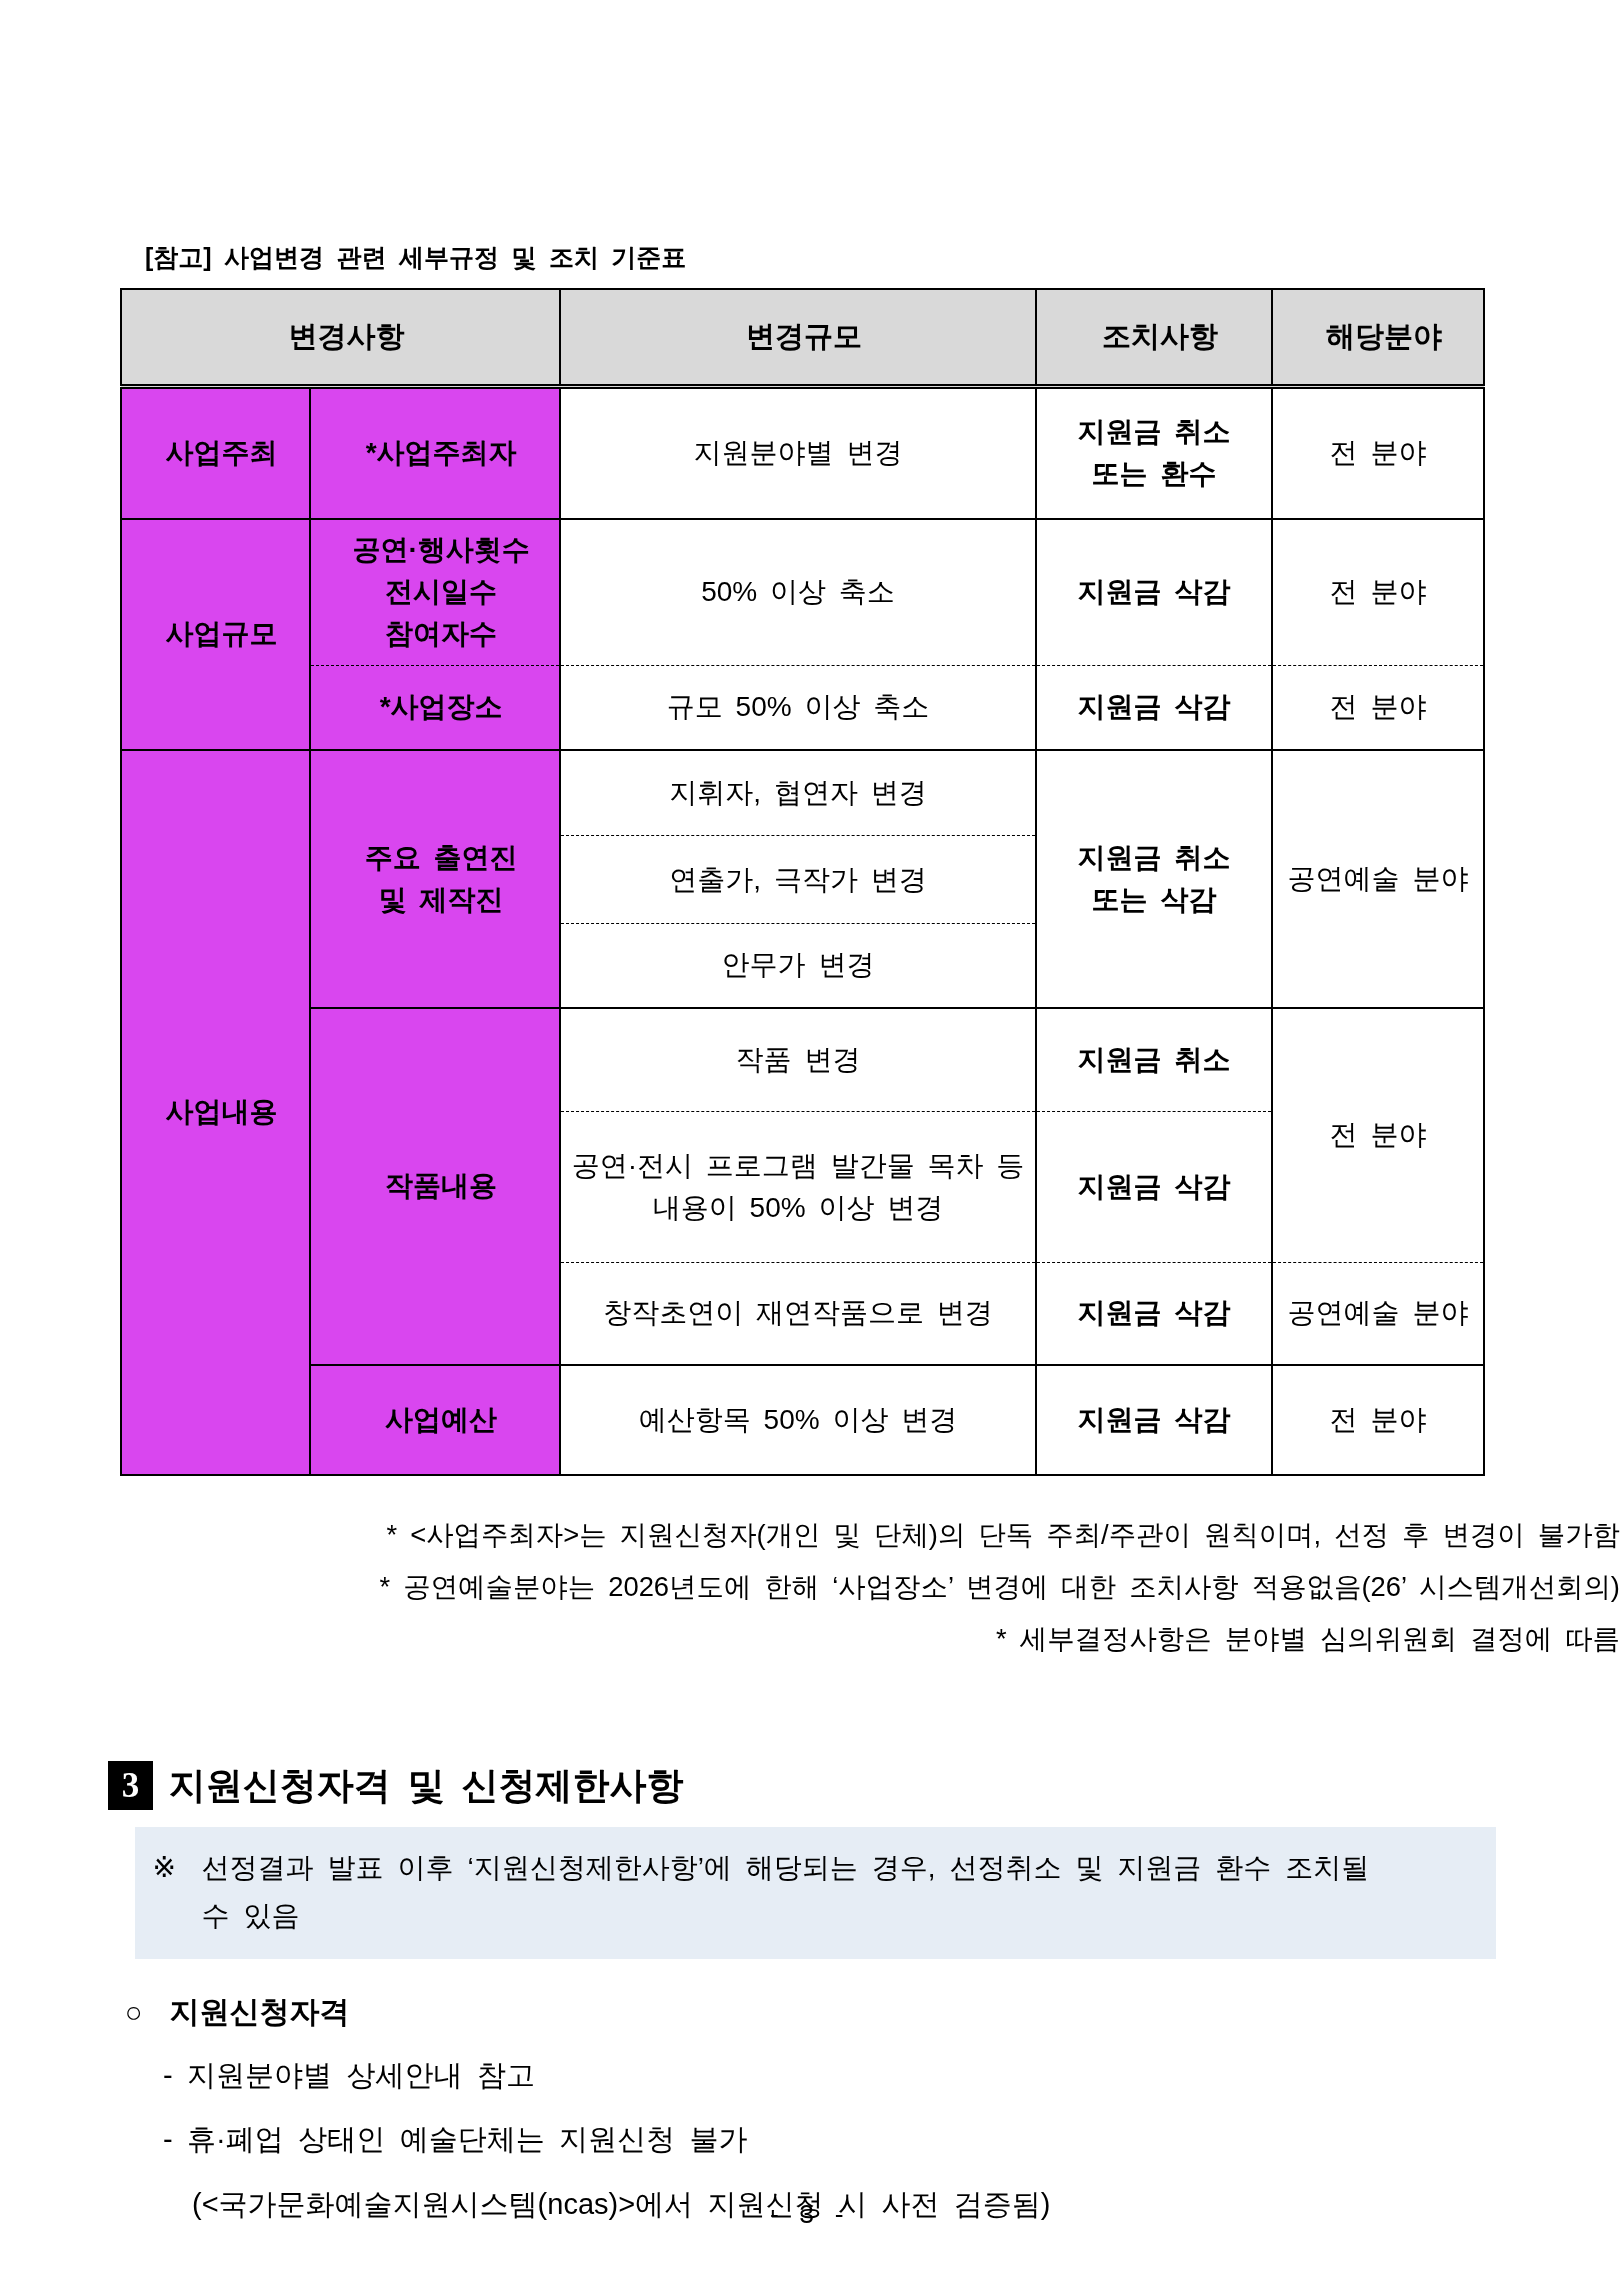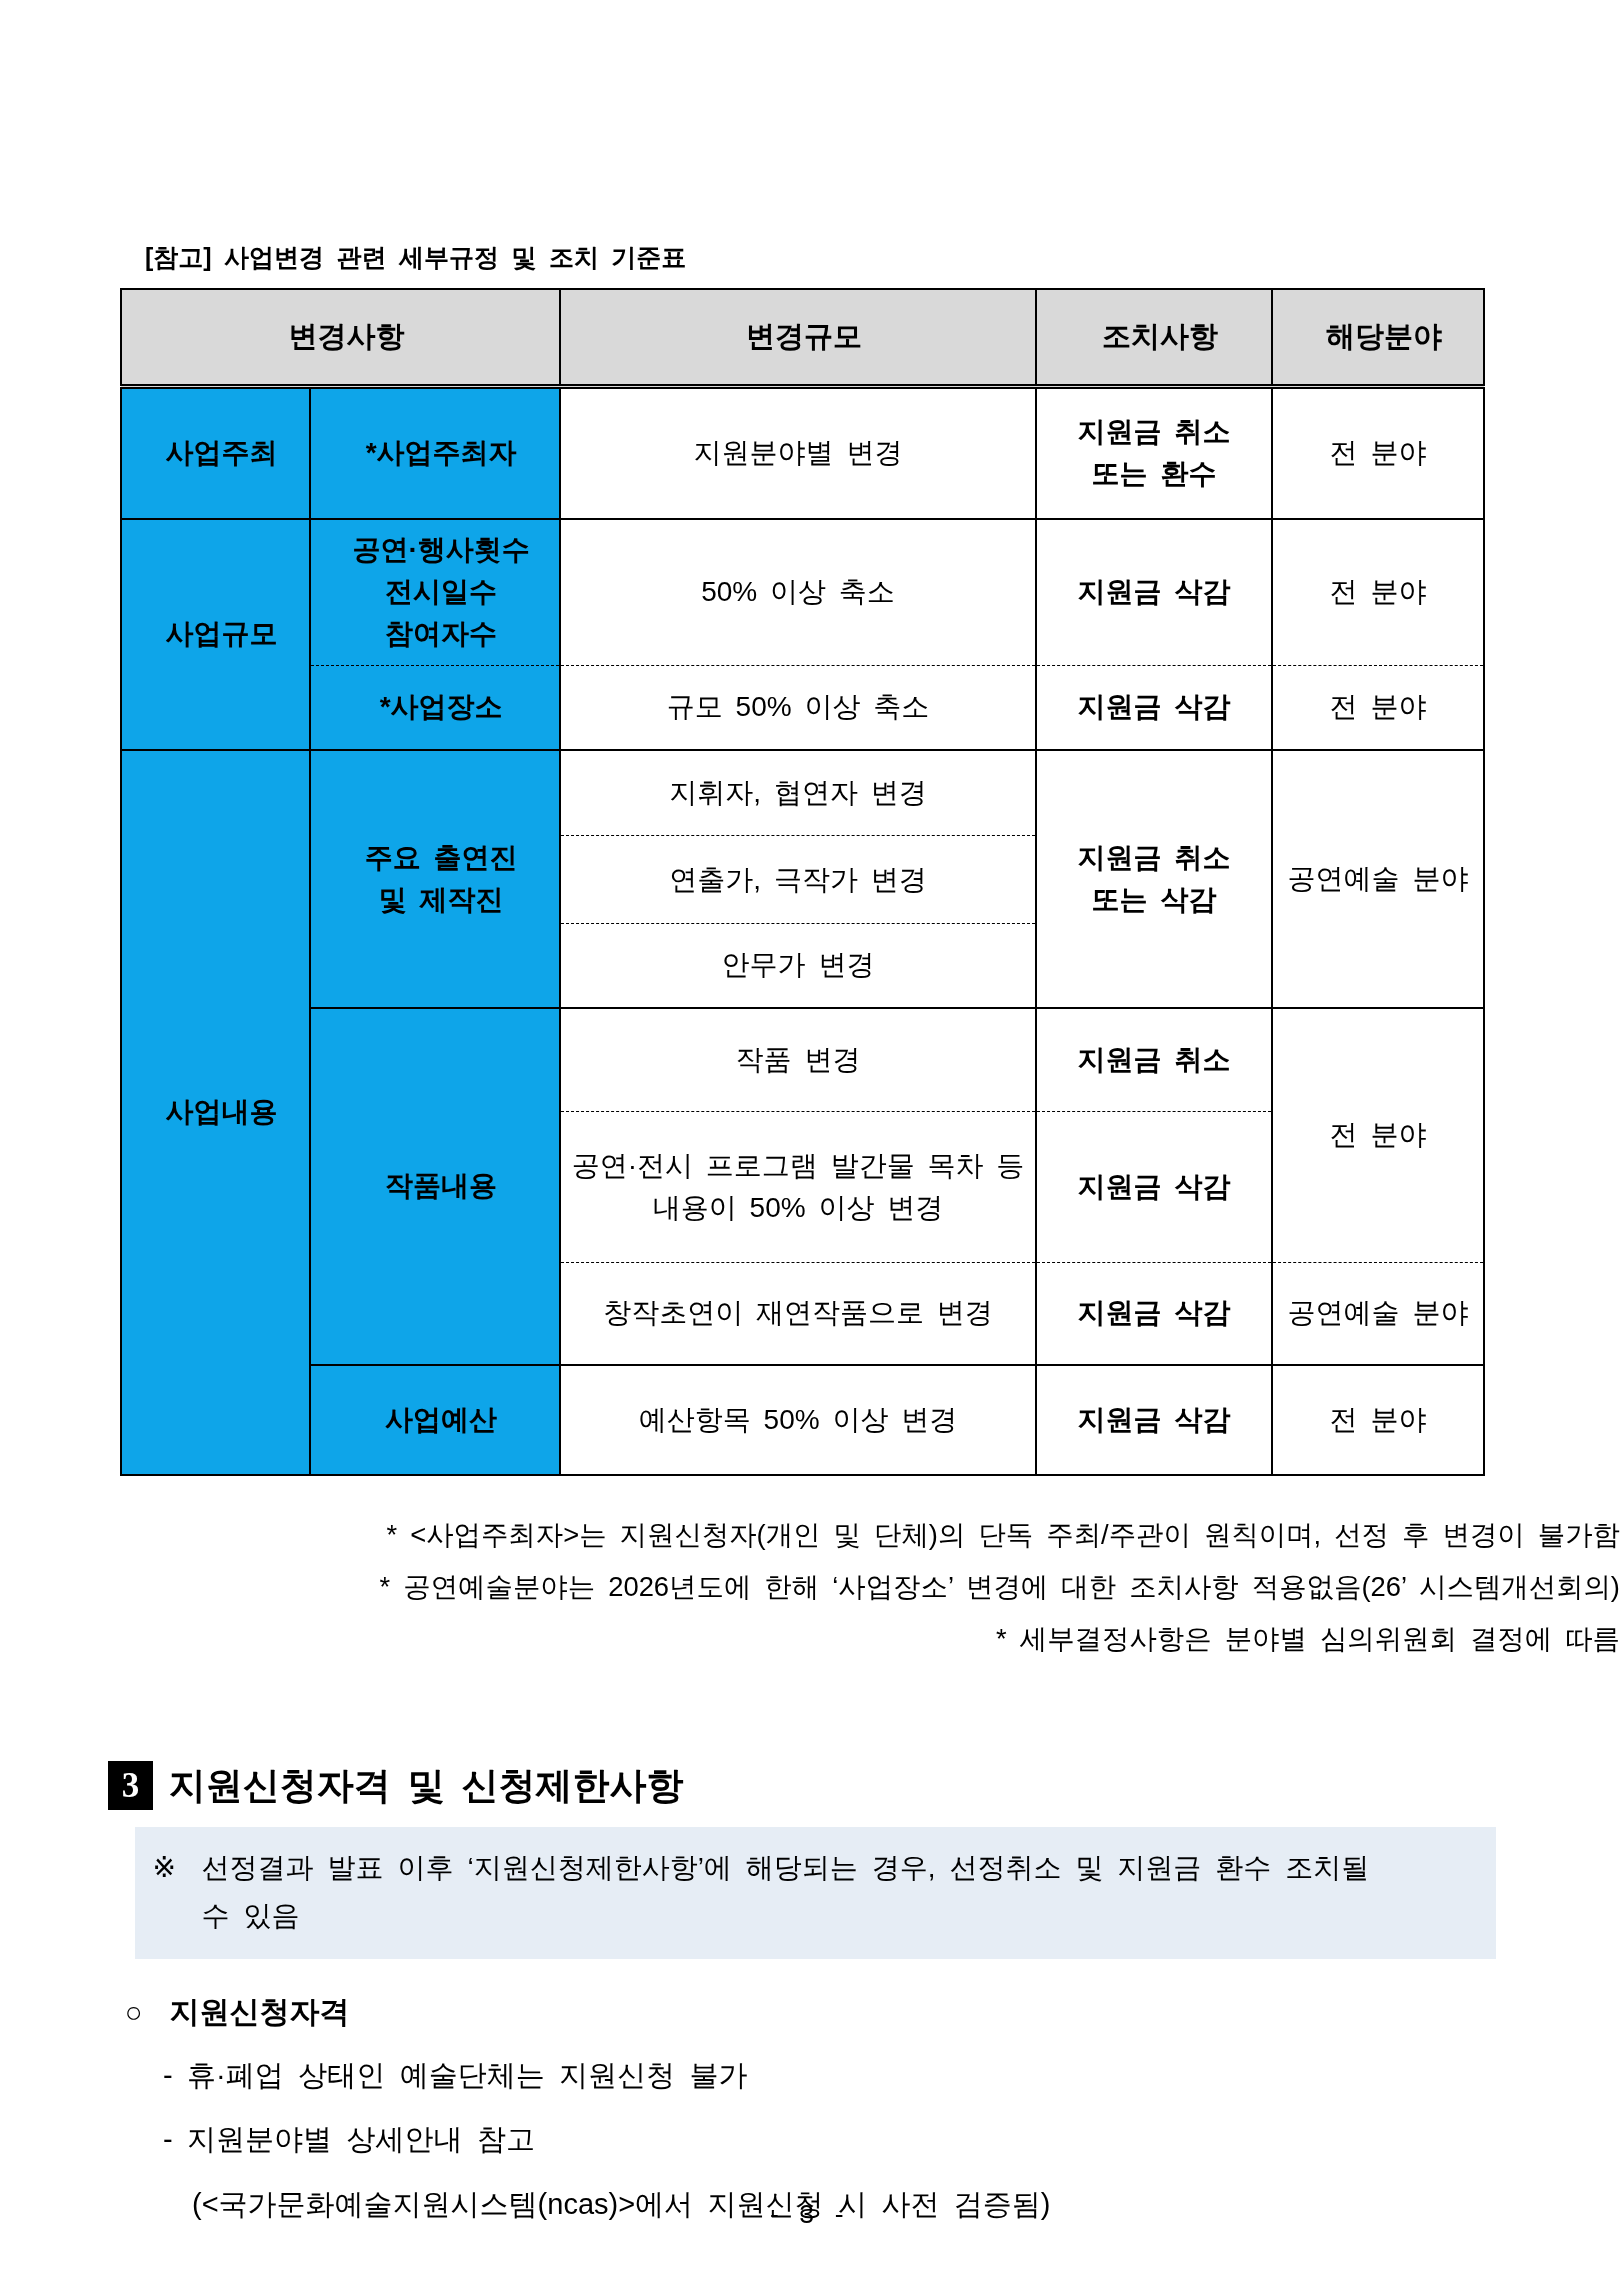--- a/index.html
+++ b/index.html
@@ -15,21 +15,21 @@
     width:1363px;
   }
   table.criteria th,table.criteria td{
     border-left:2px solid #000;border-top:2px solid #000;
     text-align:center;vertical-align:middle;padding:3.9px 7.8px;
     white-space:pre-line;font-size:28px;line-height:1.5;word-spacing:0.18em;
   }
   table.criteria thead th{
     background:#d9d9d9;font-weight:bold;font-size:29px;border-bottom:5.9px double #000;padding-left:20px;
   }
-  table.criteria td.g{background:#0ea5e9;padding-left:20px;}
+  table.criteria td.g{background:#d946ef;padding-left:20px;}
   table.criteria td.b{font-weight:bold;}
   table.criteria td.dt{border-top:1px dashed #000;}
   .h-hdr{height:98px}.h-r1{height:132px}.h-r2{height:147px}.h-r3{height:84px}
   .h-r4{height:86px}.h-r5{height:88px}.h-r6{height:84px}.h-r7{height:104px}
   .h-r8{height:151px}.h-r9{height:102px}.h-r10{height:110px}
   .footnotes{margin:33px 0 0 108px;font-size:27.4px;line-height:1.9;word-spacing:0.2em;text-align:right;}
   .footnote{white-space:pre-line;}
   .section-heading{margin:96px 0 0 108px;display:flex;align-items:center;}
   .section-badge{
     display:inline-block;width:45px;height:49px;background:#000;color:#fff;text-align:center;
@@ -153,20 +153,20 @@
     <span class="notice-marker">※</span>
     <span class="notice-text">선정결과 발표 이후 ‘지원신청제한사항’에 해당되는 경우, 선정취소 및 지원금 환수 조치될
 수 있음</span>
   </div>
 
   <div class="sub-section">
     <span class="circle-marker">○</span>
     <span class="sub-section-title">지원신청자격</span>
   </div>
 
+  <div class="dash-item">- 지원분야별 상세안내 참고</div>
   <div class="dash-item">- 휴·폐업 상태인 예술단체는 지원신청 불가</div>
-  <div class="dash-item">- 지원분야별 상세안내 참고</div>
   <div class="paren-item">(&lt;국가문화예술지원시스템(ncas)&gt;에서 지원신청 시 사전 검증됨)</div>
 
   <div class="page-footer">- 3 -</div>
 
 </div>
 
 
 </body></html>

